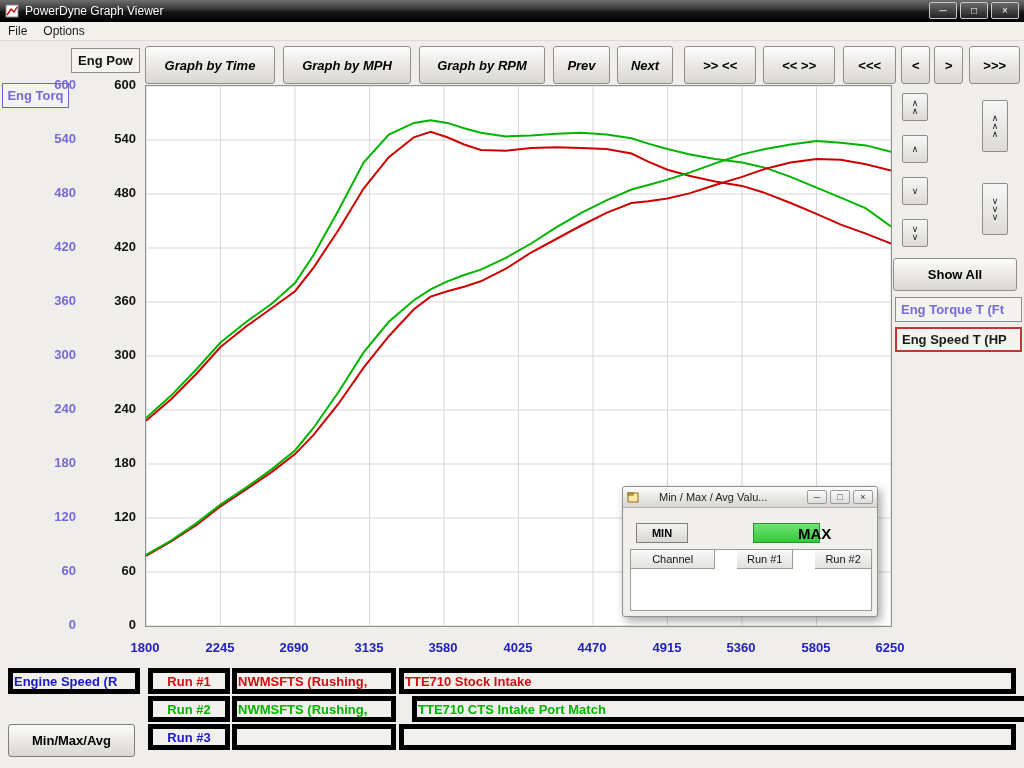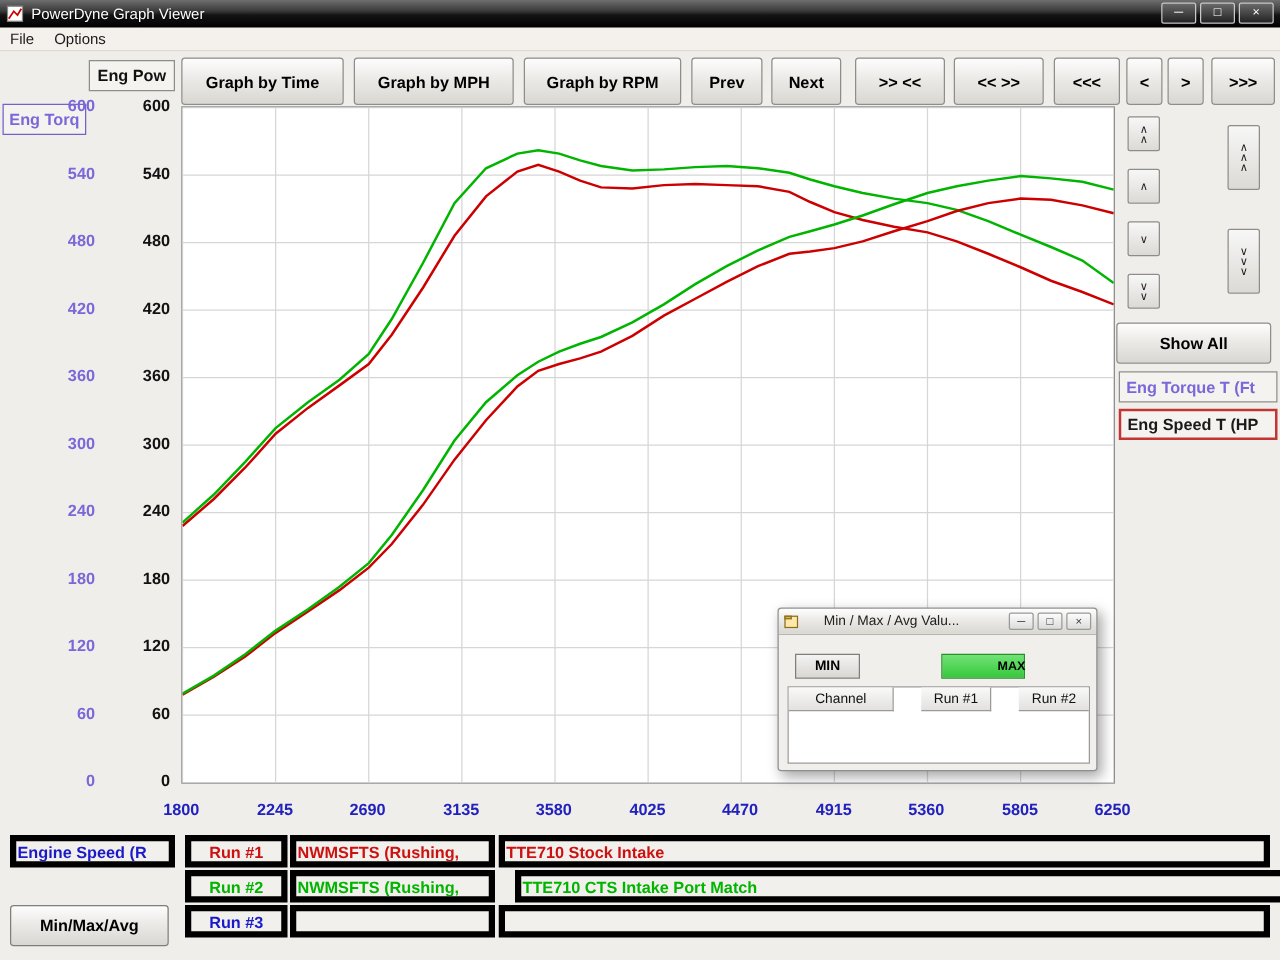--- a/index.html
+++ b/index.html
@@ -22,21 +22,21 @@
 
   
   .axis-tab{position:absolute;top:48px;height:25px;border:1px solid #8e8d8a;background:#f5f3ef;
     font-size:13px;font-weight:bold;display:flex;align-items:center;justify-content:center;
     white-space:nowrap;overflow:hidden;cursor:pointer;}
   #tab-torq{left:2px;width:67px;color:#7a68d8;border-color:#6f64c8;margin-top:35px;}
   #tab-pow{left:71px;width:69px;color:#111;}
 
   
   .tb{position:absolute;top:46px;height:38px;background:linear-gradient(#fdfdfd,#eceae7 45%,#d9d7d2);
-    border:1px solid #8e8d8a;border-radius:3px;font-size:13px;font-weight:bold;color:#000;cursor:pointer;}
+    border:1px solid #8e8d8a;border-radius:3px;font-size:13px;font-weight:bold;color:#000;cursor:pointer;font-style:italic;}
 
   
   .chart-frame{position:absolute;left:145px;top:85px;width:747px;height:542px;border:1px solid #8f8f8f;background:#fff;}
   #chart-svg{display:block;}
 
   
   .tick{position:absolute;font-size:13px;font-weight:bold;line-height:16px;}
   .ytick{width:70px;text-align:right;}
   .ytick.torq{color:#7a68d8;}
   .ytick.pow{color:#111;}
@@ -59,21 +59,21 @@
   .mmwin{position:absolute;left:622px;top:486px;width:256px;height:131px;background:#f0efec;
     border:1px solid #8f8f8f;border-radius:3px;box-shadow:3px 4px 10px rgba(0,0,0,.35);z-index:10;}
   .mmtitle{height:21px;background:linear-gradient(#fefefe,#e9e8e4 50%,#d9d7d2);border-bottom:1px solid #b8b6b1;
     display:flex;align-items:center;font-size:11px;color:#222;padding:0 4px;border-radius:3px 3px 0 0;}
   .mmtitle .mm-label{margin-left:20px;flex:1;white-space:nowrap;overflow:hidden;}
   .mmbtn{width:20px;height:14px;border:1px solid #9a9a9a;background:linear-gradient(#fcfcfc,#dcdcdc);
     font-size:9px;line-height:11px;text-align:center;border-radius:2px;margin-left:3px;color:#333;padding:0;cursor:pointer;}
   .minbtn{position:absolute;left:13px;top:36px;width:52px;height:20px;
     background:linear-gradient(#f3f3f3,#d9d7d2);border:1px solid #7f7e7b;font-size:11px;font-weight:bold;cursor:pointer;}
   .maxbtn{position:absolute;left:130px;top:36px;width:67px;height:20px;
-    background:linear-gradient(#72e276,#35c93b);border:1px solid #2a8f2a;font-size:10px;font-weight:bold;cursor:pointer;padding-left:44px;}
+    background:linear-gradient(#72e276,#35c93b);border:1px solid #2a8f2a;font-size:15px;font-weight:bold;cursor:pointer;padding-left:44px;}
   .mmtable{position:absolute;left:7px;top:62px;width:242px;height:62px;background:#fff;border:1px solid #9a9a9a;font-size:11px;}
   .mmhead{display:flex;height:19px;gap:22px;}
   .mmhead>div{border-right:1px solid #9a9a9a;border-bottom:1px solid #9a9a9a;
     background:linear-gradient(#f9f9f9,#e2e1de);display:flex;align-items:center;justify-content:center;
     font-size:11px;color:#111;cursor:pointer;}
   .mmrow{display:flex;height:21px;align-items:center;}
   .c-chan{width:104px;padding-left:4px;white-space:nowrap;overflow:hidden;}
   .c-val{width:69px;text-align:center;}
   .mmhead .c-chan{padding-left:0;justify-content:center;}
   .row-torq{color:#8576d8;}

